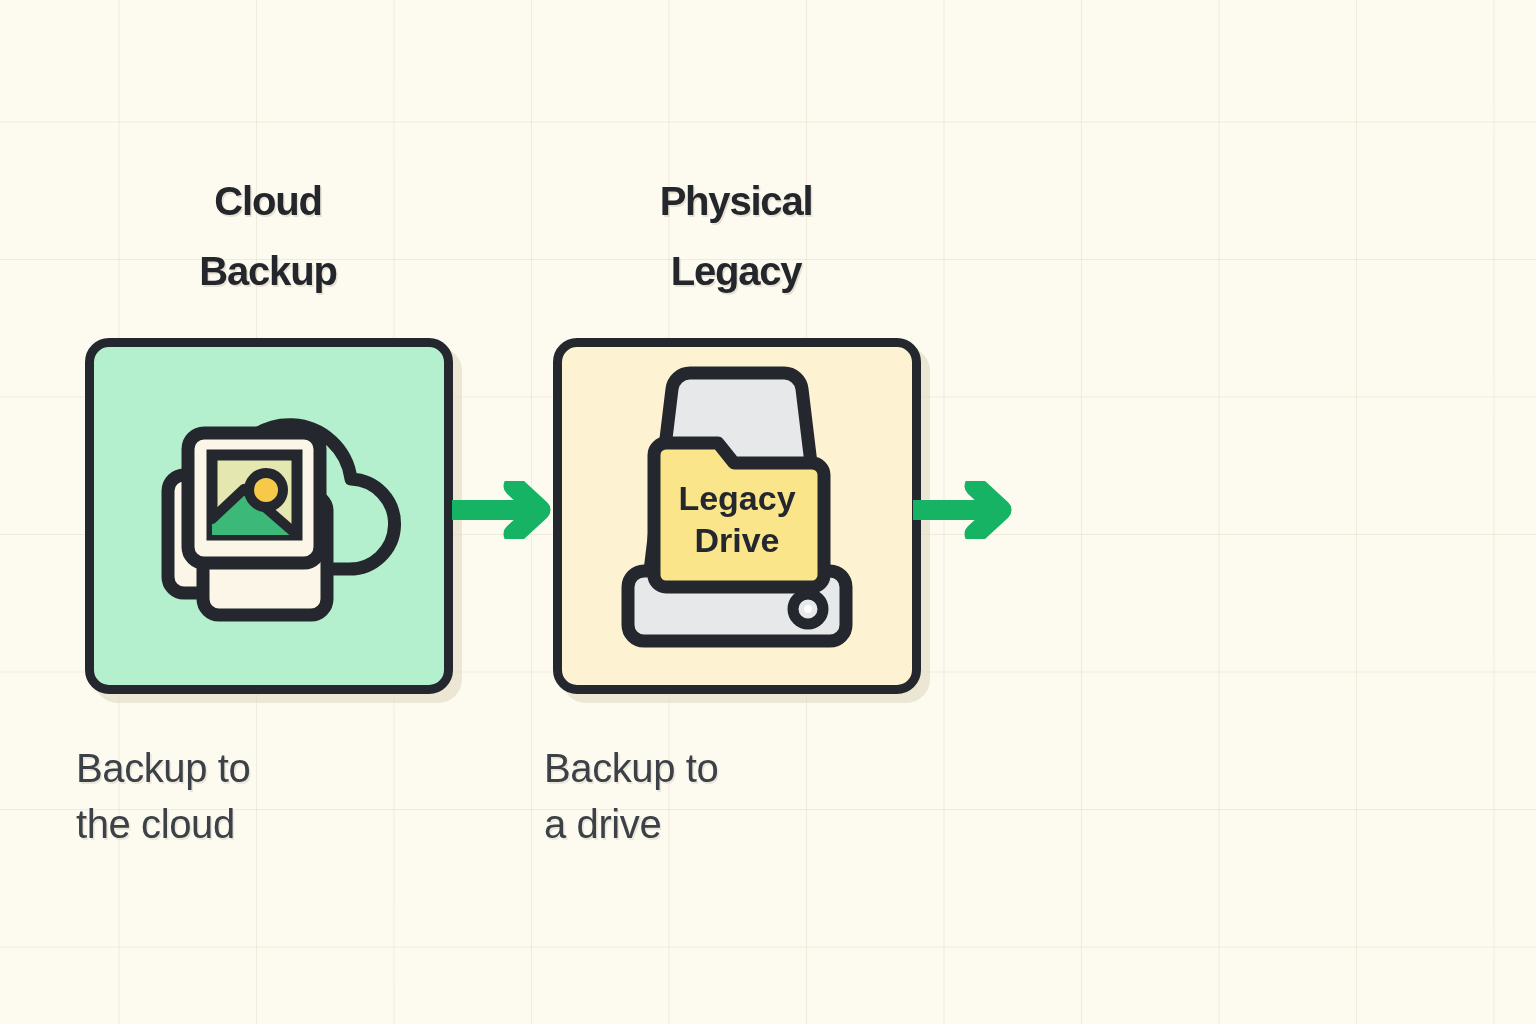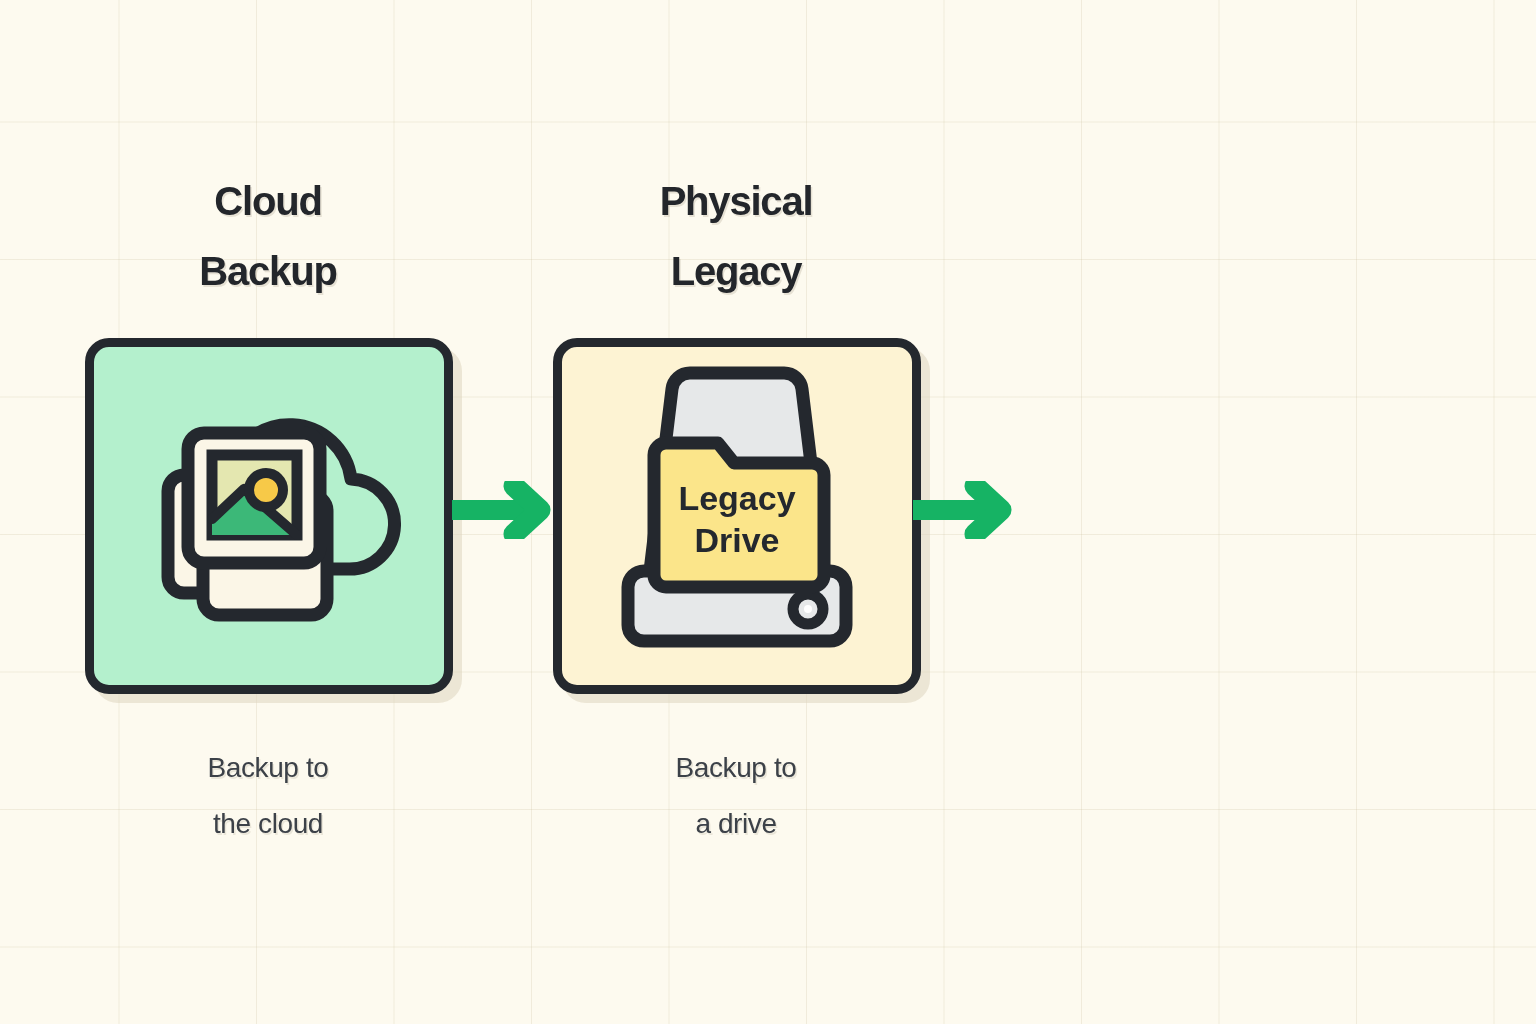--- a/index.html
+++ b/index.html
@@ -64,22 +64,21 @@
     box-shadow: 9px 9px 0 rgba(222,214,192,0.55);
     box-sizing: content-box;
   }
   .card svg { display: block; }
 
   .step-caption {
     position: absolute;
     top: 740px;
     left: -6px;
     width: 384px;
-    text-align: center;
-    font-size: 28px;
+    font-size: 40px;
     line-height: 56px;
     font-weight: 400;
     letter-spacing: -0.4px;
     color: #3c4148;
     white-space: pre-line;
     text-shadow: 1.5px 1.5px 0 rgba(180,170,150,0.25);
   }
 
   .arrow {
     position: absolute;

